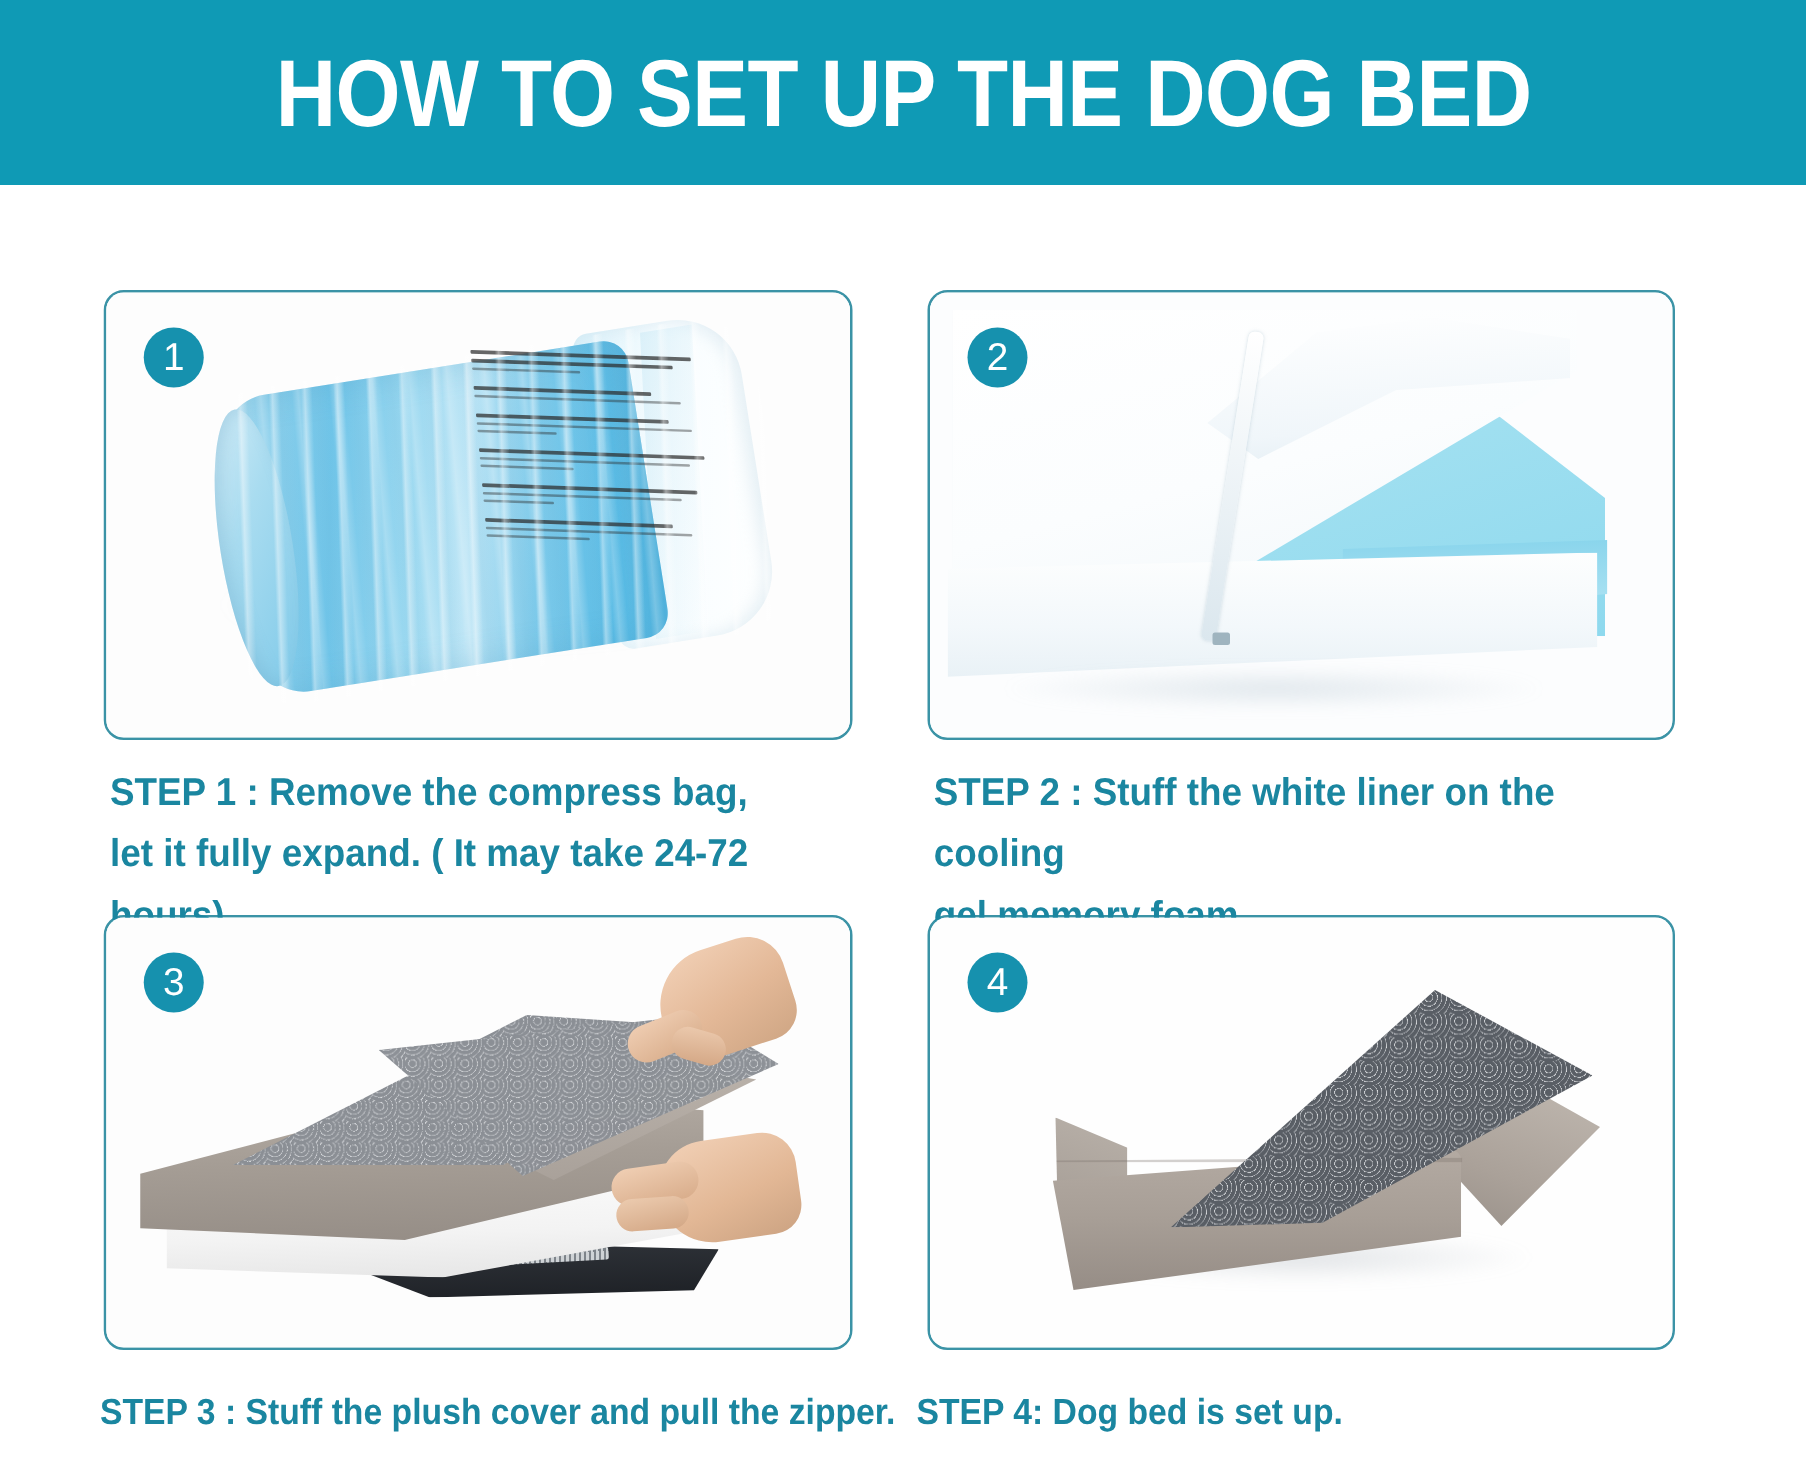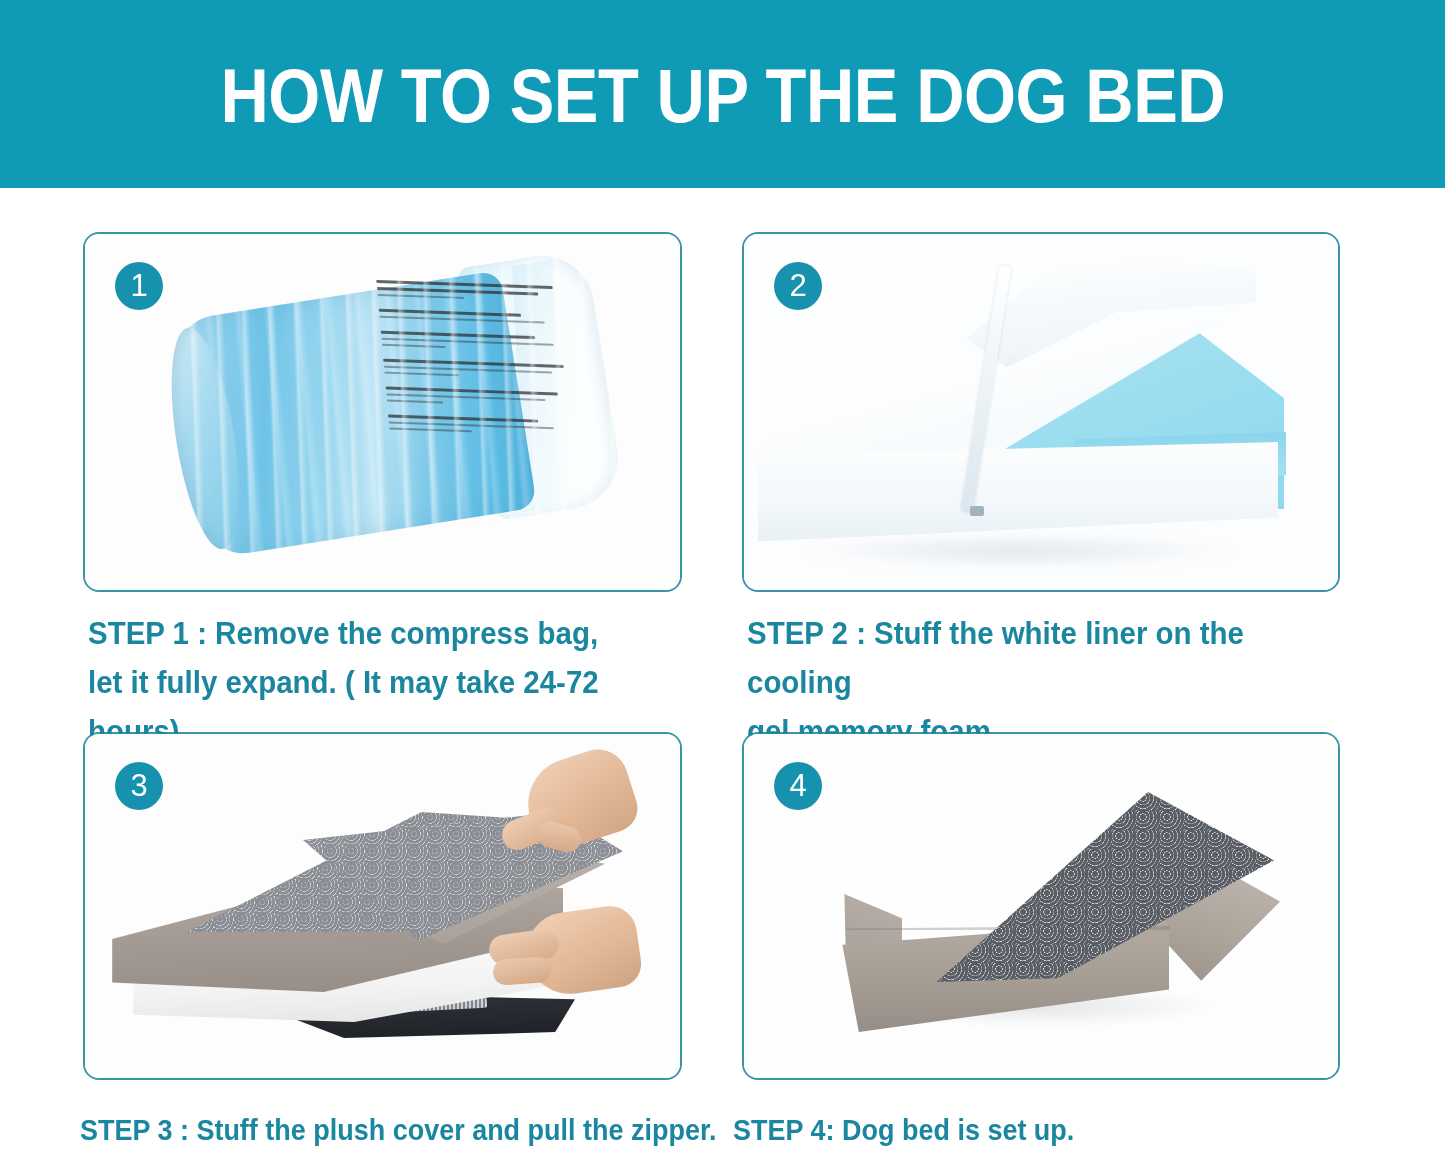--- a/index.html
+++ b/index.html
@@ -14,21 +14,21 @@
     overflow: hidden;
     position: relative;
   }
 
   
   .header-banner {
     position: absolute;
     left: 0;
     top: 0;
     width: 1445px;
-    height: 188px;
+    height: 148px;
     background: #0F9AB5;
     display: flex;
     align-items: center;
     justify-content: center;
   }
   .header-title {
     color: #ffffff;
     font-family: "Liberation Sans Narrow", "Liberation Sans", sans-serif;
     font-size: 76px;
     font-weight: bold;

